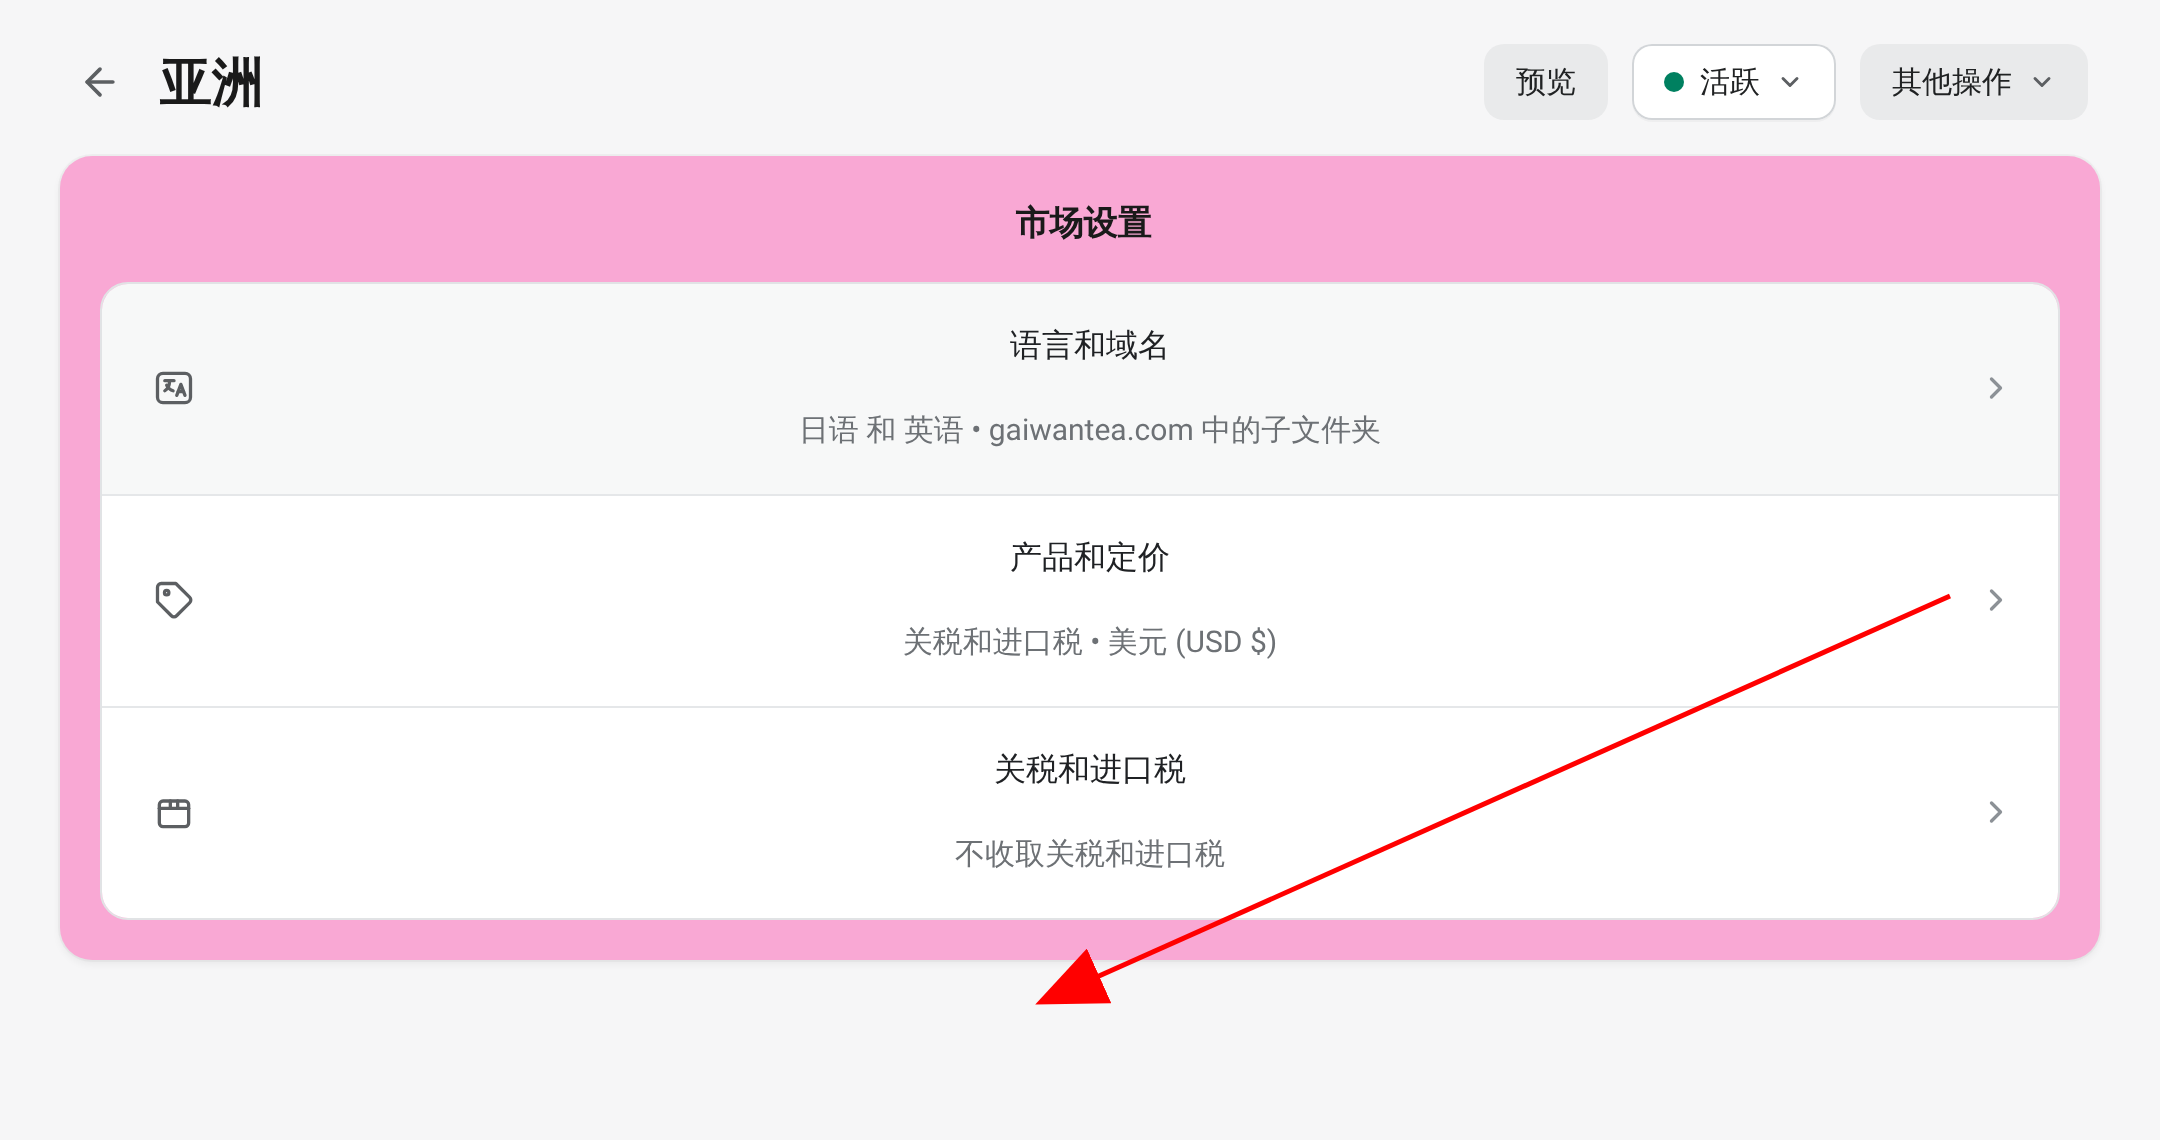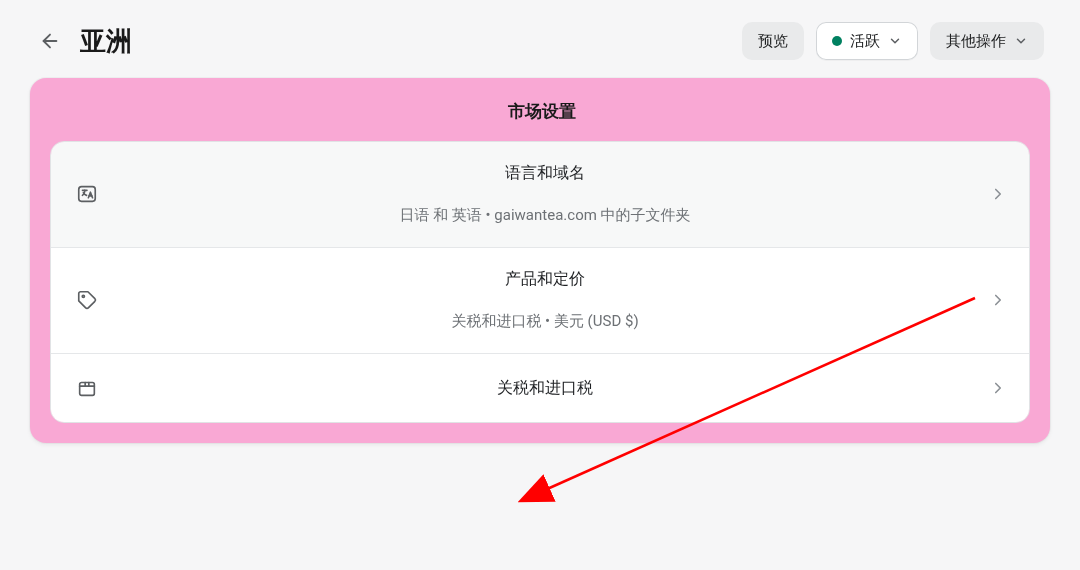--- a/index.html
+++ b/index.html
@@ -221,20 +221,21 @@
         <div class="row-icon">
           <svg width="22" height="22" viewBox="0 0 24 24" fill="none" stroke="currentColor" stroke-width="1.8" stroke-linecap="round" stroke-linejoin="round">
             <rect x="4" y="6" width="16" height="14" rx="2"></rect>
             <path d="M4 10h16"></path>
             <path d="M10 6v4"></path>
               <path d="M14 6v4"></path>
           </svg>
         </div>
         <div class="row-body">
           <div class="row-title">关税和进口税</div>
+          <div class="row-sub">不收取关税和进口税</div>
         </div>
         <svg class="row-chev" width="18" height="18" viewBox="0 0 24 24" fill="none" stroke="currentColor" stroke-width="2.2" stroke-linecap="round" stroke-linejoin="round">
             <polyline points="9 18 15 12 9 6"></polyline>
           </svg>
       </div>
 
 
     </div>
   </div>
 </div>

